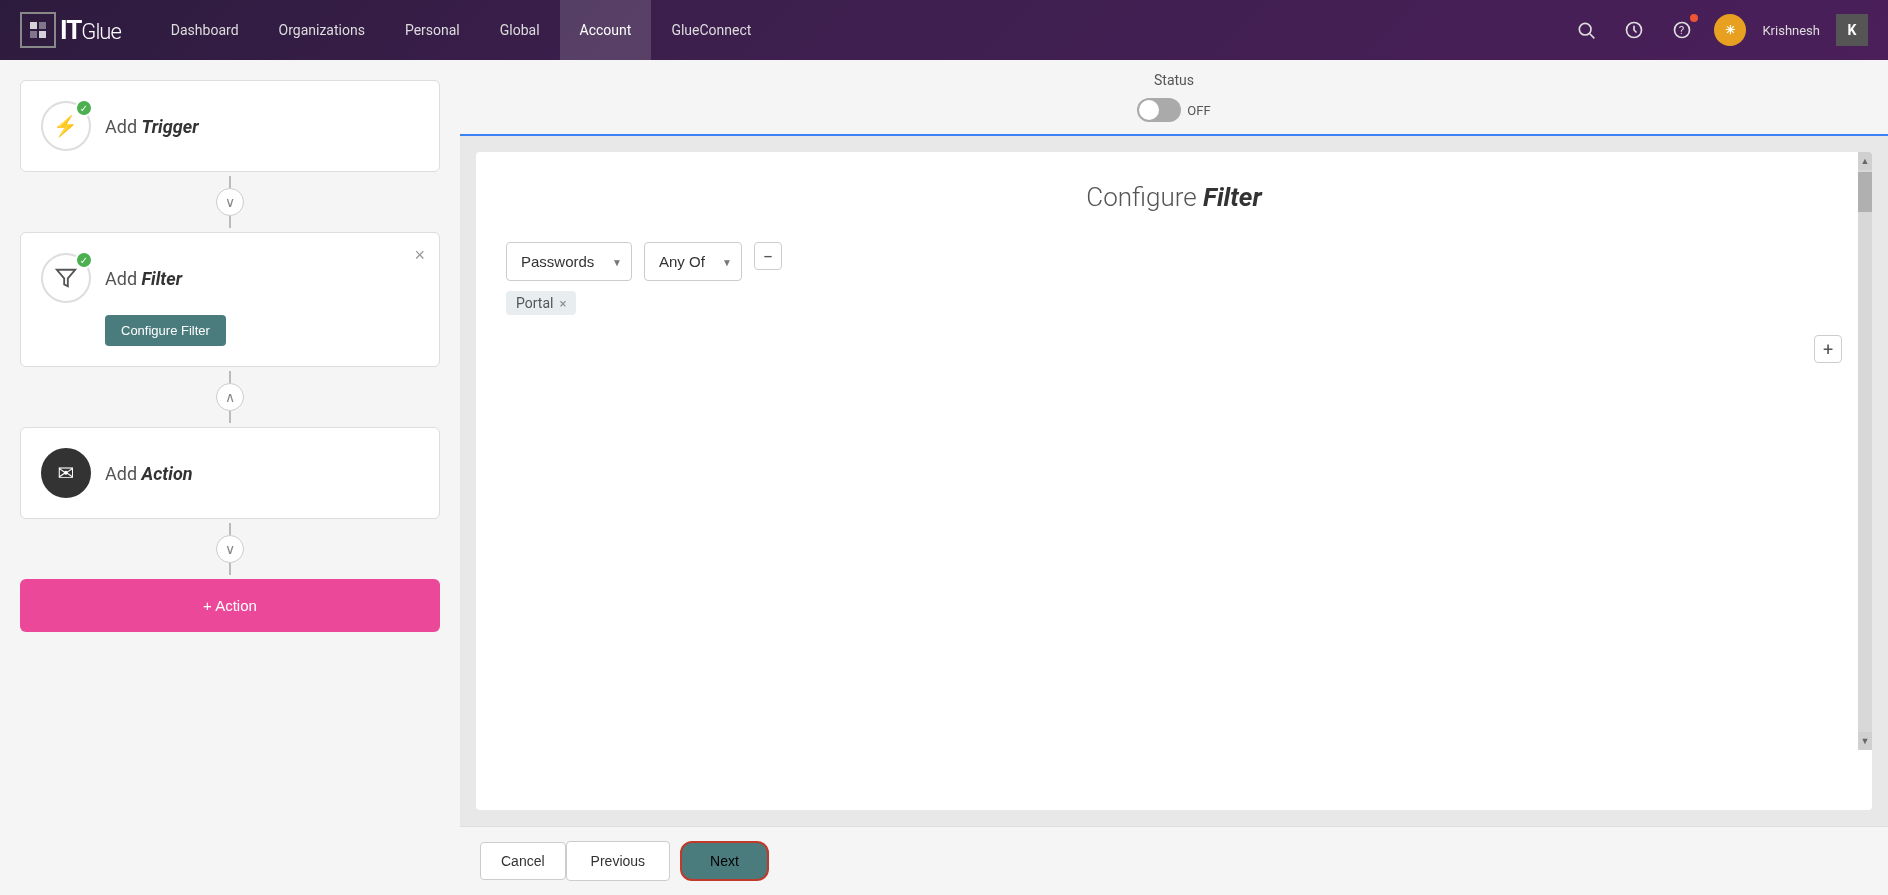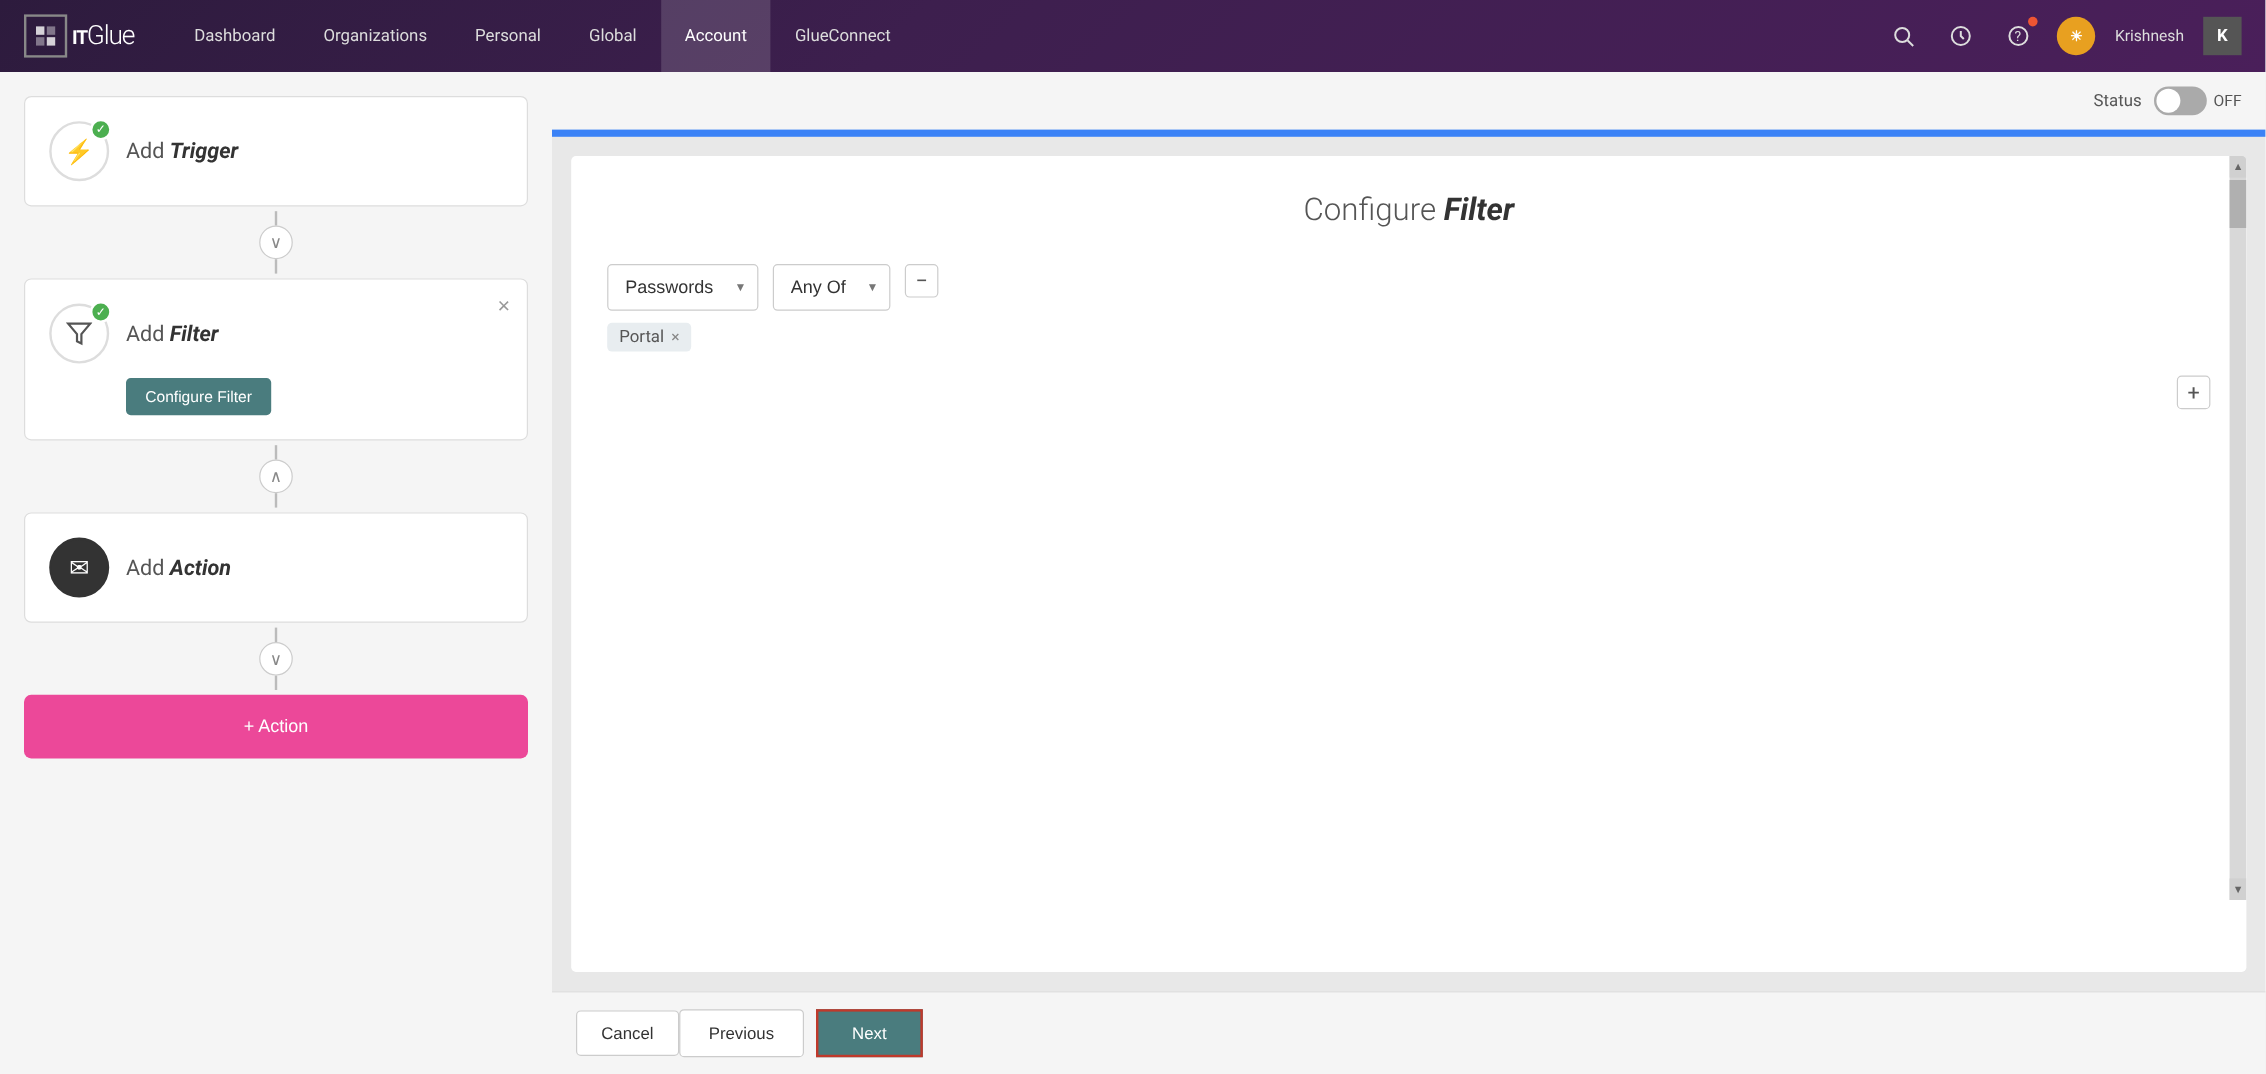--- a/index.html
+++ b/index.html
@@ -28,21 +28,21 @@
       justify-content: center;
       margin-right: 4px;
       position: relative;
     }
     .logo-text {
       color: #fff;
       font-size: 22px;
       font-weight: 700;
       letter-spacing: -1px;
     }
-    .it-text { color: #fff; font-size: 16px; font-weight: 700; }
+    .it-text { color: #fff; font-size: 26px; font-weight: 700; }
     .glue-text { color: #fff; font-size: 22px; font-weight: 300; }
     .nav-items {
       display: flex;
       align-items: flex-end;
       gap: 0;
       flex: 1;
     }
     .nav-item {
       color: #ddd;
       font-size: 14px;
@@ -241,26 +241,27 @@
       flex: 1;
       background: #e8e8e8;
       display: flex;
       flex-direction: column;
       position: relative;
     }
 
     
     .status-bar {
       background: #f5f5f5;
-      border-bottom: 6px solid #3b82f6;
+      border-bottom: 2px solid #3b82f6;
       padding: 12px 20px;
       display: flex;
       align-items: center;
       justify-content: flex-end;
       gap: 10px;
+      flex-direction: column;
     }
     .status-label { font-size: 14px; color: #555; }
     .status-toggle {
       display: flex;
       align-items: center;
       gap: 6px;
     }
     .toggle-track {
       width: 44px;
       height: 24px;
@@ -417,24 +418,24 @@
       border: 1px solid #ccc;
       border-radius: 4px;
       padding: 10px 24px;
       font-size: 14px;
       color: #333;
       cursor: pointer;
     }
     .next-btn {
       background: #4a7c7e;
       border: 2px solid #c0392b;
-      border-radius: 0;
+      border-radius: 12px;
       padding: 10px 28px;
       font-size: 14px;
-      color: #ffffff;
+      color: #000000;
       cursor: pointer;
       font-weight: 500;
     }
 
     
     .right-scroll {
       position: absolute;
       right: 0;
       top: 0;
       bottom: 60px;

